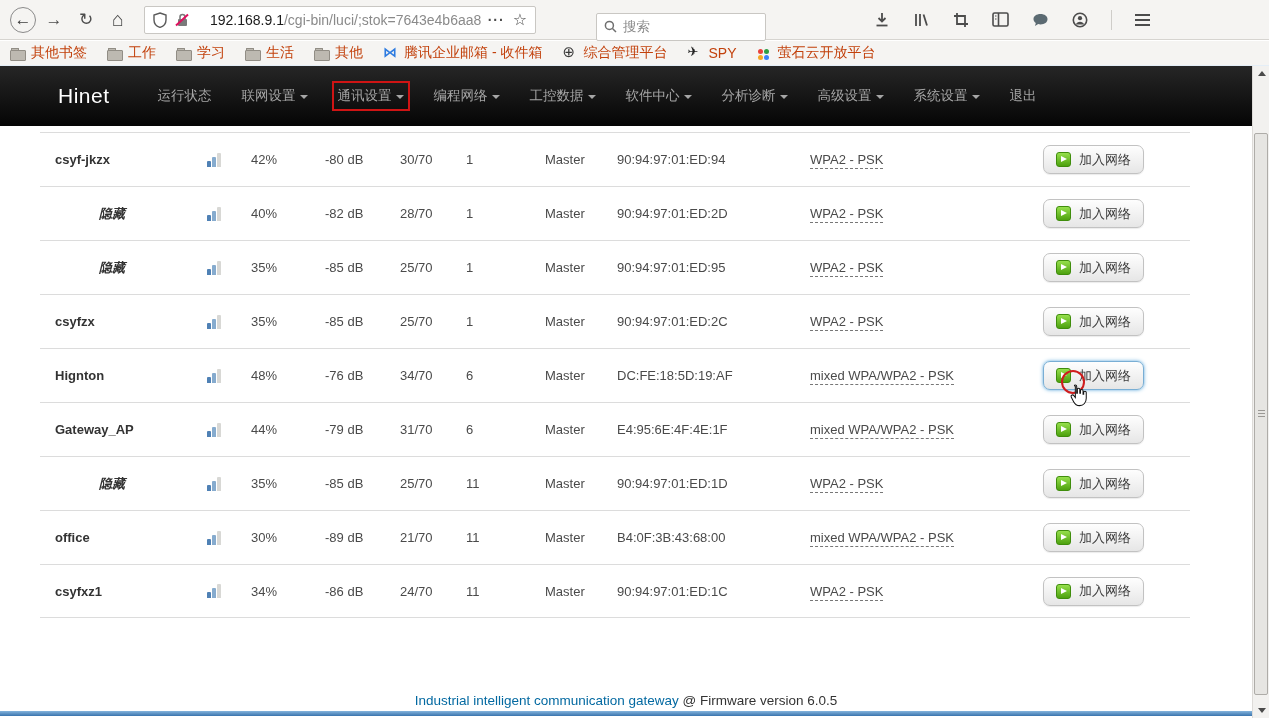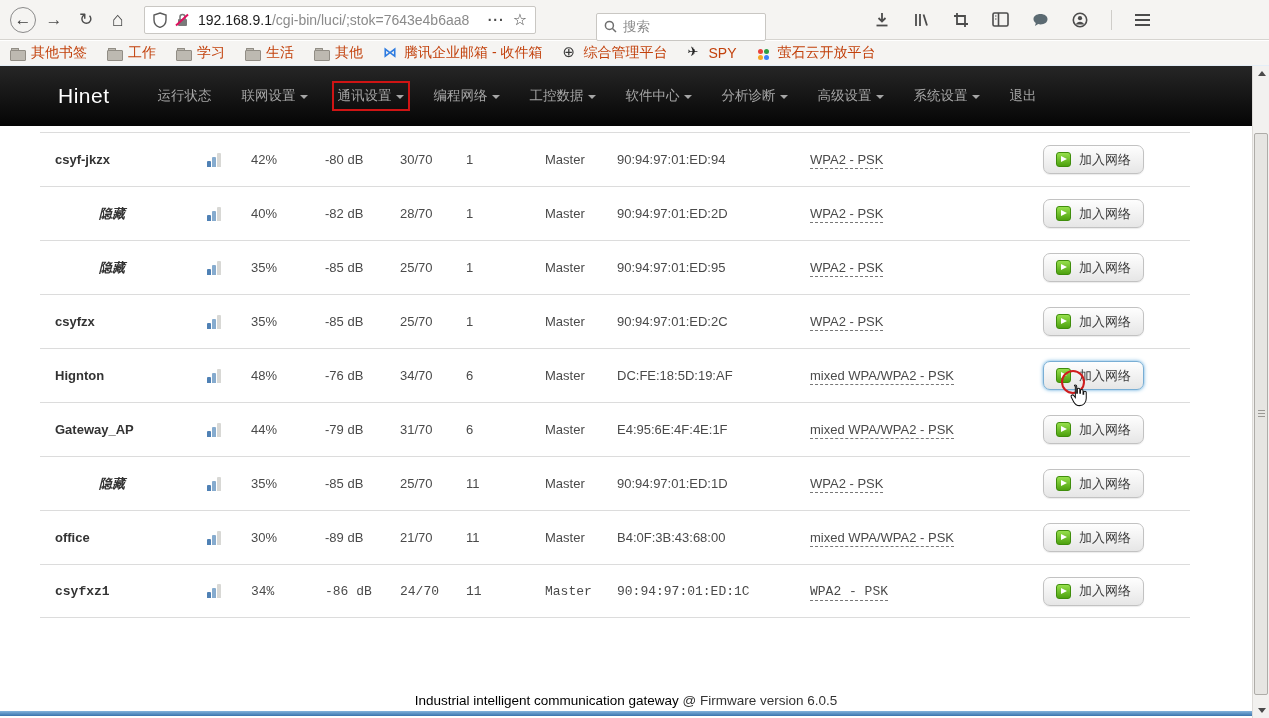--- a/index.html
+++ b/index.html
@@ -9,21 +9,21 @@
 
   
   .toolbar { position:absolute; top:0; left:0; width:1269px; height:40px;
     background:#f5f4f2; border-bottom:1px solid #d6d4d0; display:flex; align-items:center; padding:0 10px; }
   .nav-btn { width:28px; height:28px; display:flex; align-items:center; justify-content:center;
     color:#4c4c4c; font-size:17px; margin-right:4px; border-radius:3px; }
   .back-circle { border:1.5px solid #8a8a8a; border-radius:50%; width:26px; height:26px; color:#3b3b3b; }
   .urlbar { width:392px; height:28px; background:#fff; border:1px solid #c9c7c3; border-radius:2px;
     display:flex; align-items:center; padding:0 8px; margin-left:8px; }
   .urlbar svg { flex:0 0 auto; }
-  .url-text { font-size:14px; margin-left:8px; white-space:nowrap; overflow:hidden; flex:1; }
+  .url-text { font-size:14px; margin-left:20px; white-space:nowrap; overflow:hidden; flex:1; }
   .url-host { color:#1b1b1b; }
   .url-path { color:#8a8a8a; }
   .url-dots { color:#4c4c4c; font-size:14px; letter-spacing:1px; margin:0 8px 0 4px; font-weight:bold; }
   .url-star { color:#4c4c4c; font-size:16px; }
   .searchbar { width:170px; height:28px; background:#fff; border:1px solid #c9c7c3; border-radius:2px;
     display:flex; align-items:center; padding:0 7px; margin-left:60px;margin-top:14px; }
   .searchbar input { border:none; outline:none; font-size:13.5px; width:120px; margin-left:6px; background:transparent; color:#333; }
   .searchbar input::placeholder { color:#8a8a8a; }
   .tb-icons { display:flex; align-items:center; margin-left:108px; gap:23px; color:#4c4c4c; }
   .tb-sep { width:1px; height:20px; background:#cfcdc9; }
@@ -56,21 +56,21 @@
   .gw-item.red-box { outline:2px solid #cf1414; outline-offset:4px; }
 
   
   .wifi-table { margin:6px 40px 0 40px; width:1150px; font-size:13px; color:#4a4a4a; }
   .trow, .thead { display:grid;
     grid-template-columns:153px 132px 75px 66px 79px 72px 193px 193px 187px;
     align-items:center; }
   .thead { height:32px; font-weight:bold; color:#3c3c3c; }
   .thead > div:first-child, .trow .c-ssid { padding-left:15px; }
   .trow { height:54px; border-top:1px solid #dcdcdc; }
-  .trow:last-child { border-bottom:1px solid #dcdcdc;font-family:Liberation Mono, monospace; }
+  .trow:last-child { border-bottom:1px solid #dcdcdc; }
   .ssid { font-weight:bold; color:#333; }
   .ssid.italic { font-style:italic;margin-left:44px; }
   .c-str { display:flex; align-items:center; }
   .sig { display:inline-flex; align-items:flex-end; gap:1px; margin-left:14px; height:14px; }
   .sig i { display:block; width:4px; border-radius:1px 1px 0 0; }
   .sig i:nth-child(1){ height:6px; background:#4f81b5; }
   .sig i:nth-child(2){ height:10px; background:#86abce; }
   .sig i:nth-child(3){ height:14px; background:#d8d8d5; }
   .pct { margin-left:30px;text-align:right; }
   .enc { border-bottom:1px dashed #777; padding-bottom:1px; cursor:pointer; }
@@ -82,21 +82,21 @@
   .play-icon { width:15px; height:15px; border-radius:3px; border:1px solid #3f8d0c;
     background:linear-gradient(#96e04c,#4da10f); position:relative; }
   .play-icon::after { content:""; position:absolute; left:4px; top:3px; width:0; height:0;
     border-left:6px solid #fff; border-top:3.5px solid transparent; border-bottom:3.5px solid transparent; }
   .cursor-anno { position:absolute; left:58px; top:9px; width:40px; height:46px; pointer-events:none; }
   .red-circle { position:absolute; left:0; top:0; width:24px; height:24px; border:2.5px solid #cf1d1d; border-radius:50%; }
   .hand { position:absolute; left:6px; top:13px; }
 
   
   .gw-footer { position:absolute; bottom:10px; left:0; width:1252px; text-align:center; font-size:13.5px; color:#333; }
-  .gw-footer a { color:#000000; text-decoration:none; }
+  .gw-footer a { color:#0369a1; text-decoration:none; }
   .blue-bar { position:absolute; bottom:2px; left:0; width:1252px; height:5px;
     background:linear-gradient(#84b4dd,#3a74ad); }
 
   
   .scrollbar { position:absolute; top:66px; right:0; width:17px; height:652px; background:#f2f1ef; border-left:1px solid #dddbd8; }
   .sb-arrow { position:absolute; left:0; width:17px; height:15px; display:flex; align-items:center; justify-content:center; }
   .sb-arrow.up { top:0; } .sb-arrow.down { bottom:0; }
   .tri-up { width:0;height:0;border-left:4px solid transparent;border-right:4px solid transparent;border-bottom:5px solid #4a4a4a; }
   .tri-down { width:0;height:0;border-left:4px solid transparent;border-right:4px solid transparent;border-top:5px solid #4a4a4a; }
   .sb-thumb { position:absolute; left:1px; top:67px; width:14px; height:562px; background:#e6e5e2;

